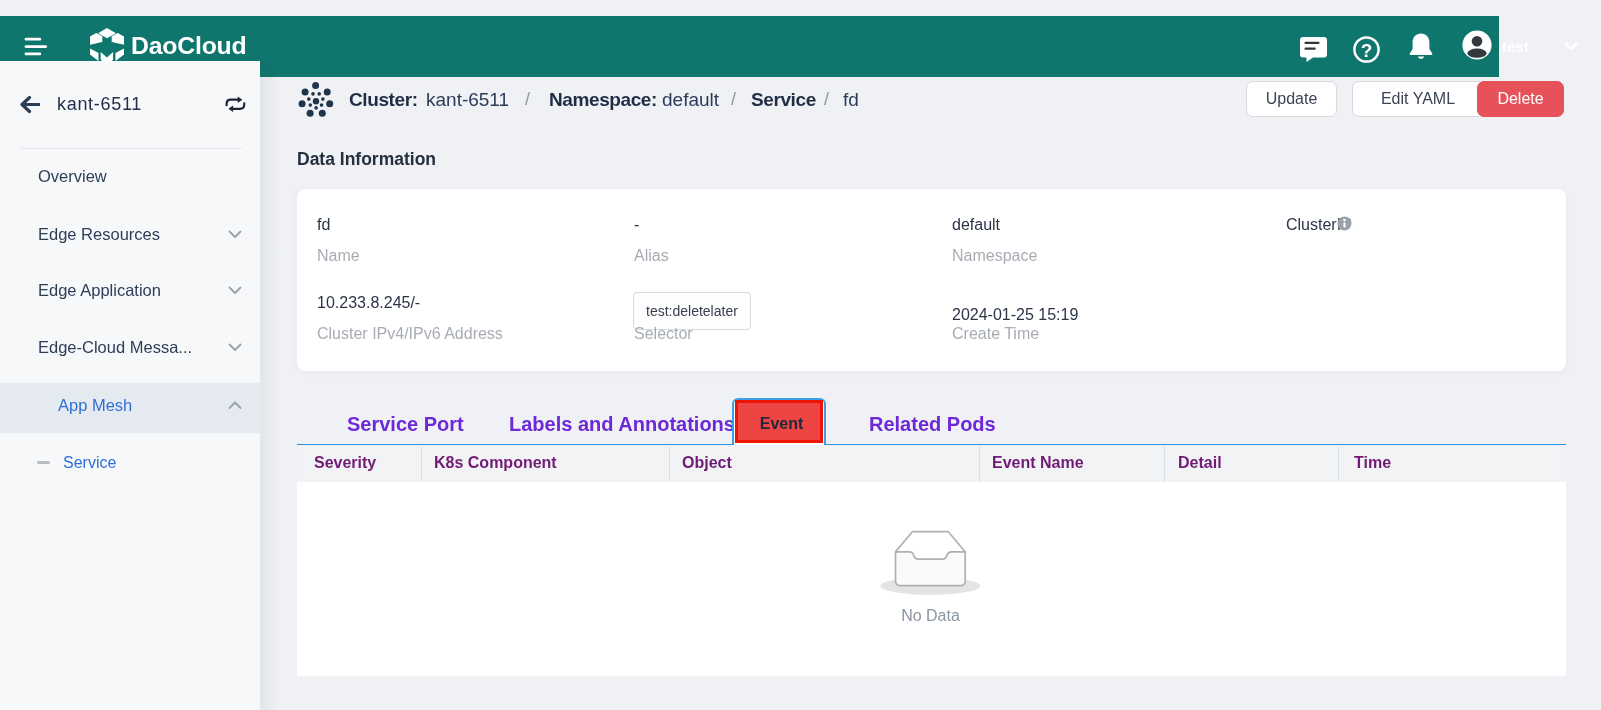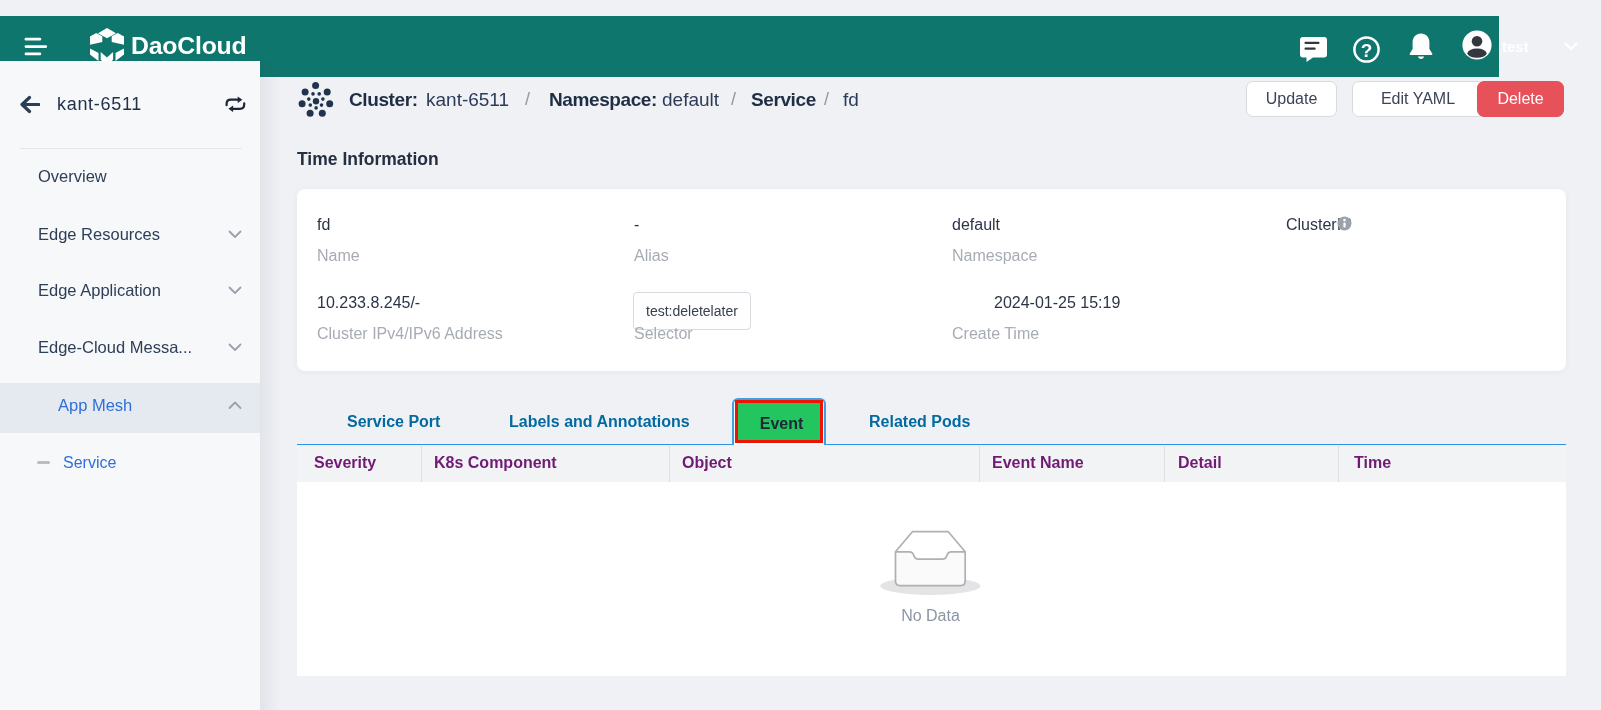--- a/index.html
+++ b/index.html
@@ -35,23 +35,23 @@
 
   #basic-title { position:absolute; left:297px; top:149px; font-size:17.5px; font-weight:bold; color:#242f40; }
 
   
   #card { position:absolute; left:297px; top:189px; width:1269px; height:182px; background:#fff; border-radius:8px; box-shadow:0 1px 6px rgba(30,40,60,0.05); }
   .fval { position:absolute; font-size:16px; color:#2c3547; }
   .flab { position:absolute; font-size:16px; color:#a7acb4; }
   #tag { position:absolute; left:336px; top:103px; height:23px; padding:18px 12px; border:1px solid #d7dade; border-radius:4px; background:#fefefe; font-size:14px; color:#38404e; display:flex; align-items:center; }
 
   
-  .tab { position:absolute; top:413px; font-size:16px; font-weight:bold; color:#0369a1; }
+  .tab { position:absolute; top:413px; font-size:20px; font-weight:bold; color:#6d28d9; }
   #tab-event-box { position:absolute; left:732px; top:397.6px; width:94px; height:47.9px; background:#fff; border:2px solid #3e9fe6; border-bottom:none; border-radius:6px 6px 0 0; }
-  #tab-event-red { position:absolute; left:734.5px; top:400.3px; width:88px; height:42.6px; border:3.4px solid #ee1404; background:#22c55e; }
+  #tab-event-red { position:absolute; left:734.5px; top:400.3px; width:88px; height:42.6px; border:3.4px solid #ee1404; background:#ef4444; }
   #tab-event-txt { position:absolute; left:0; top:1px; width:88px; height:40px; display:flex; align-items:center; justify-content:center; font-size:16px; font-weight:bold; color:#1e2838; }
   #blueline-l { position:absolute; left:297px; top:443.6px; width:435px; height:1.9px; background:#2e93e2; }
   #blueline-r { position:absolute; left:826px; top:443.6px; width:740px; height:1.9px; background:#2e93e2; }
 
   
   #thead { position:absolute; left:297px; top:445.5px; width:1269px; height:36px; background:#f2f3f5; }
   .th { position:absolute; top:0; height:35px; display:flex; align-items:center; font-size:16px; font-weight:bold; color:#701a75; }
   .tsep { position:absolute; top:0; width:1px; height:36px; background:#dcdfe3; }
   #tbody { position:absolute; left:297px; top:481.5px; width:1269px; height:194.5px; background:#fff; }
   #nodata { position:absolute; left:865px; top:607px; width:131px; text-align:center; font-size:16px; color:#8b95a3; }
@@ -184,40 +184,40 @@
   <span class="sep" style="left:731px;">/</span>
   <span class="bb" style="left:751px;">Service</span>
   <span class="sep" style="left:824px;">/</span>
   <span style="left:843px;">fd</span>
 </div>
 
 <div class="btn" id="btn-update">Update</div>
 <div class="btn" id="btn-yaml">Edit YAML</div>
 <div class="btn" id="btn-delete">Delete</div>
 
-<div id="basic-title">Time Information</div>
+<div id="basic-title">Data Information</div>
 
 <div id="card">
   <div class="fval" style="left:20px; top:27px;">fd</div>
   <div class="flab" style="left:20px; top:58px;">Name</div>
   <div class="fval" style="left:337px; top:27px;">-</div>
   <div class="flab" style="left:337px; top:58px;">Alias</div>
   <div class="fval" style="left:655px; top:27px;">default</div>
   <div class="flab" style="left:655px; top:58px;">Namespace</div>
   <div class="fval" style="left:989px; top:27px;">ClusterIP</div>
   <svg class="abs" style="left:1040px; top:27px;" width="15" height="15" viewBox="0 0 15 15">
     <circle cx="7.5" cy="7.5" r="7" fill="#9ca2a9"></circle>
     <circle cx="7.5" cy="4.1" r="1.3" fill="#fff"></circle>
     <rect x="6.4" y="6.4" width="2.2" height="5.2" rx="1" fill="#fff"></rect>
   </svg>
   <div class="fval" style="left:20px; top:105px;">10.233.8.245/-</div>
   <div class="flab" style="left:20px; top:136px;">Cluster IPv4/IPv6 Address</div>
   <div id="tag">test:deletelater</div>
   <div class="flab" style="left:337px; top:136px;">Selector</div>
-  <div class="fval" style="left:655px; top:105px;margin-left:42px;">2024-01-25 15:19</div>
+  <div class="fval" style="left:655px; top:117px;">2024-01-25 15:19</div>
   <div class="flab" style="left:655px; top:136px;">Create Time</div>
 </div>
 
 <div class="tab" style="left:347px;">Service Port</div>
 <div class="tab" style="left:509px;">Labels and Annotations</div>
 <div class="tab" style="left:869px;">Related Pods</div>
 <div id="tab-event-box"></div>
 <div id="tab-event-red">
     <div id="tab-event-txt">Event</div>
   </div>

